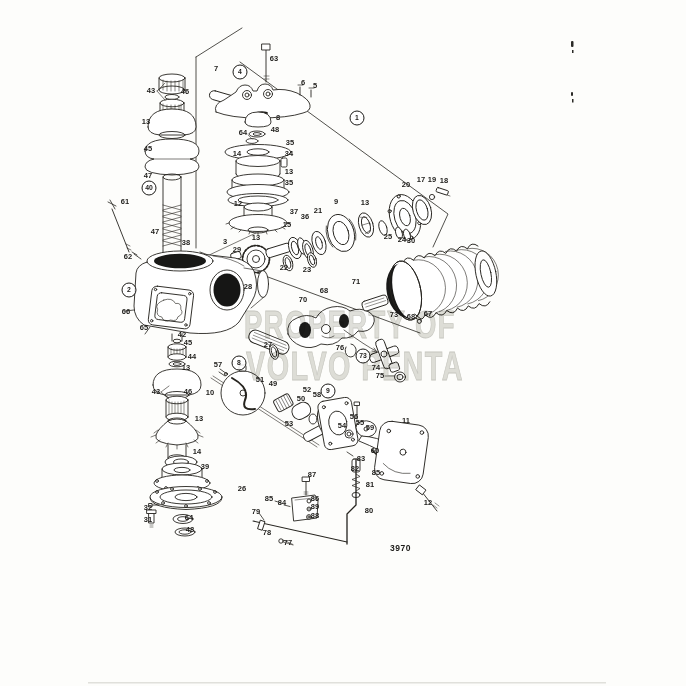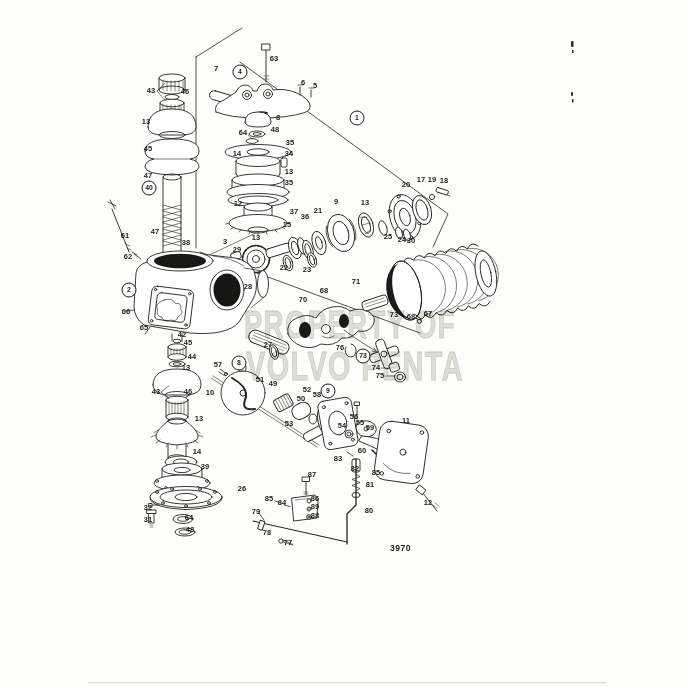--- a/index.html
+++ b/index.html
@@ -398,21 +398,21 @@
       <span class="part-label" style="left: 237px; top: 154px;">14</span>
       <span class="part-label" style="left: 289px; top: 154px;">34</span>
       <span class="part-label" style="left: 289px; top: 172px;">13</span>
       <span class="part-label" style="left: 289px; top: 183px;">35</span>
       <span class="part-label" style="left: 238px; top: 204px;">12</span>
       <span class="part-label" style="left: 151px; top: 91px;">43</span>
       <span class="part-label" style="left: 185px; top: 92px;">46</span>
       <span class="part-label" style="left: 146px; top: 122px;">13</span>
       <span class="part-label" style="left: 148px; top: 149px;">45</span>
       <span class="part-label" style="left: 148px; top: 176px;">47</span>
-      <span class="part-label" style="left: 125px; top: 202px; margin-top: 34px;">61</span>
+      <span class="part-label" style="left: 125px; top: 202px;">61</span>
       <span class="part-label" style="left: 155px; top: 232px;">47</span>
       <span class="part-label" style="left: 186px; top: 243px;">38</span>
       <span class="part-label" style="left: 128px; top: 257px;">62</span>
       <span class="part-label" style="left: 126px; top: 312px;">66</span>
       <span class="part-label" style="left: 144px; top: 328px;">65</span>
       <span class="part-label" style="left: 225px; top: 242px;">3</span>
       <span class="part-label" style="left: 237px; top: 250px;">29</span>
       <span class="part-label" style="left: 256px; top: 238px;">13</span>
       <span class="part-label" style="left: 287px; top: 225px;">15</span>
       <span class="part-label" style="left: 294px; top: 212px;">37</span>
@@ -459,24 +459,24 @@
       <span class="part-label" style="left: 260px; top: 380px;">51</span>
       <span class="part-label" style="left: 273px; top: 384px;">49</span>
       <span class="part-label" style="left: 307px; top: 390px;">52</span>
       <span class="part-label" style="left: 301px; top: 399px;">50</span>
       <span class="part-label" style="left: 317px; top: 395px;">58</span>
       <span class="part-label" style="left: 289px; top: 424px;">53</span>
       <span class="part-label" style="left: 342px; top: 426px;">54</span>
       <span class="part-label" style="left: 354px; top: 417px;">56</span>
       <span class="part-label" style="left: 360px; top: 423px;">55</span>
       <span class="part-label" style="left: 370px; top: 428px;">59</span>
-      <span class="part-label" style="left: 362px; top: 451px;">60</span>
+      <span class="part-label" style="left: 375px; top: 451px;">60</span>
       <span class="part-label" style="left: 406px; top: 421px;">11</span>
       <span class="part-label" style="left: 428px; top: 503px;">12</span>
-      <span class="part-label" style="left: 338px; top: 459px;">83</span>
+      <span class="part-label" style="left: 361px; top: 459px;">83</span>
       <span class="part-label" style="left: 351px; top: 469px; padding-left: 8px;">82</span>
       <span class="part-label" style="left: 376px; top: 473px;">85</span>
       <span class="part-label" style="left: 370px; top: 485px;">81</span>
       <span class="part-label" style="left: 369px; top: 511px;">80</span>
       <span class="part-label" style="left: 312px; top: 475px;">87</span>
       <span class="part-label" style="left: 315px; top: 499px;">86</span>
       <span class="part-label" style="left: 315px; top: 507px;">89</span>
       <span class="part-label" style="left: 315px; top: 516px;">88</span>
       <span class="part-label" style="left: 269px; top: 499px;">85</span>
       <span class="part-label" style="left: 282px; top: 503px;">84</span>

